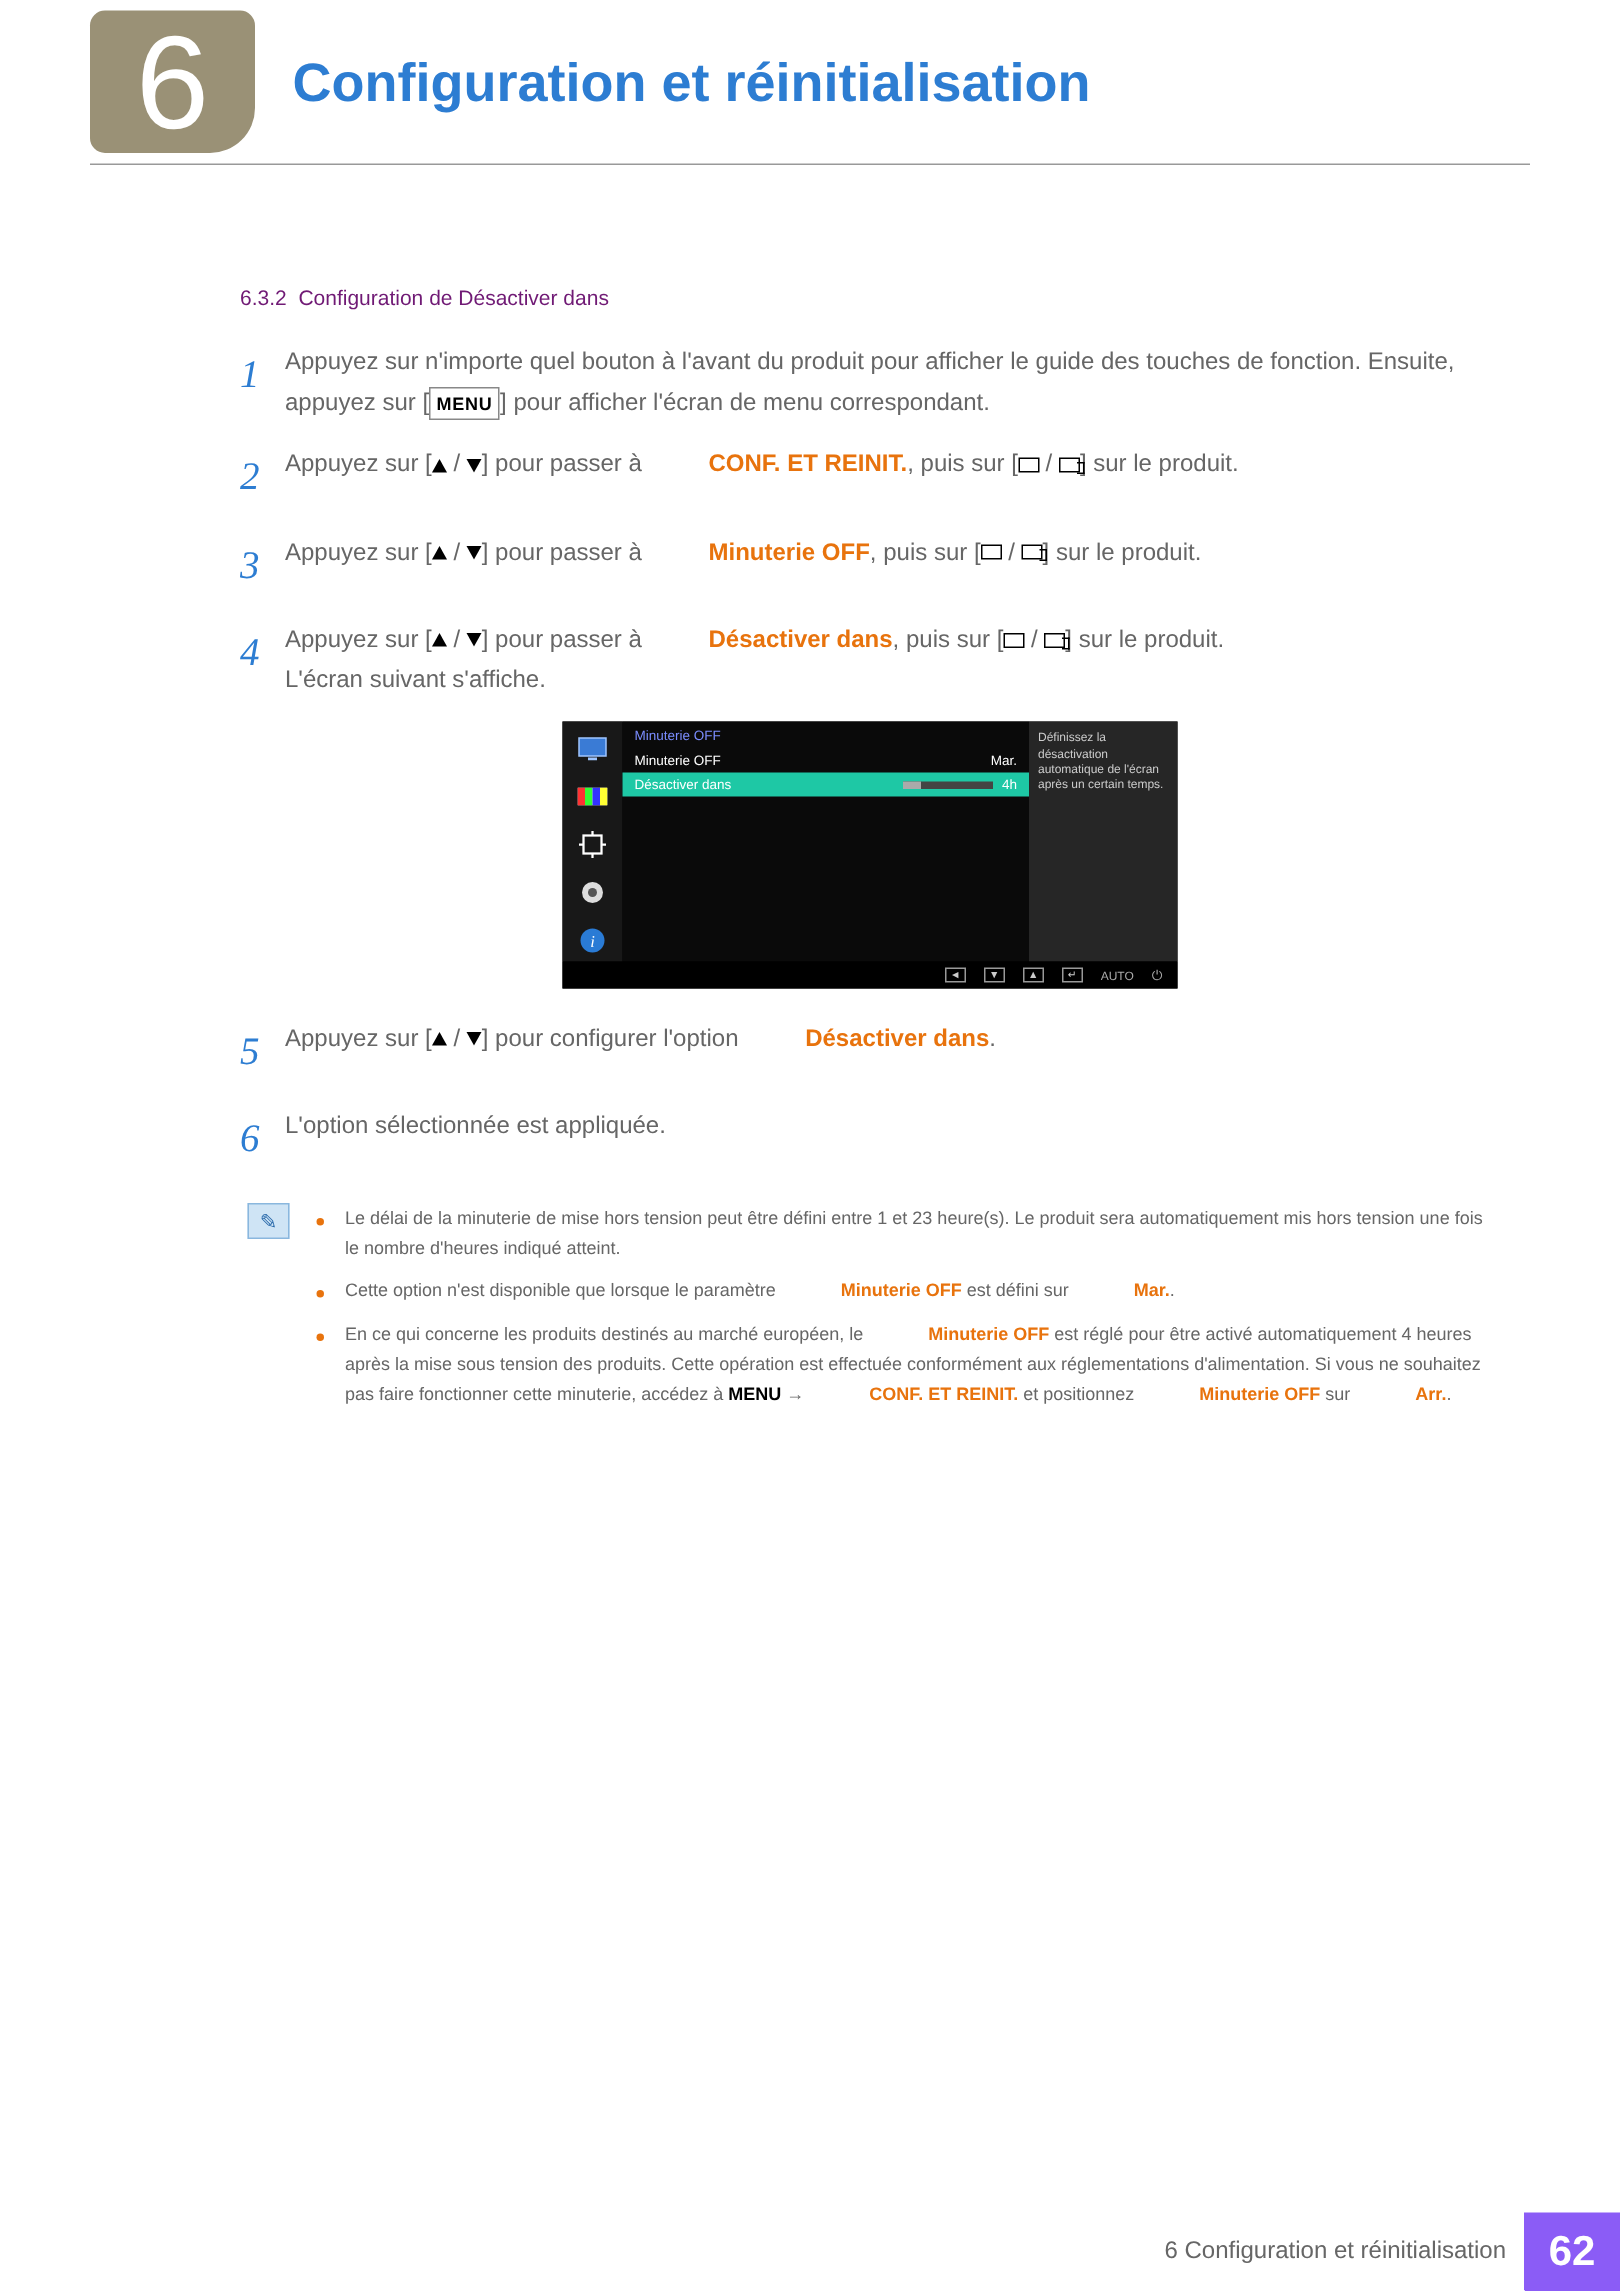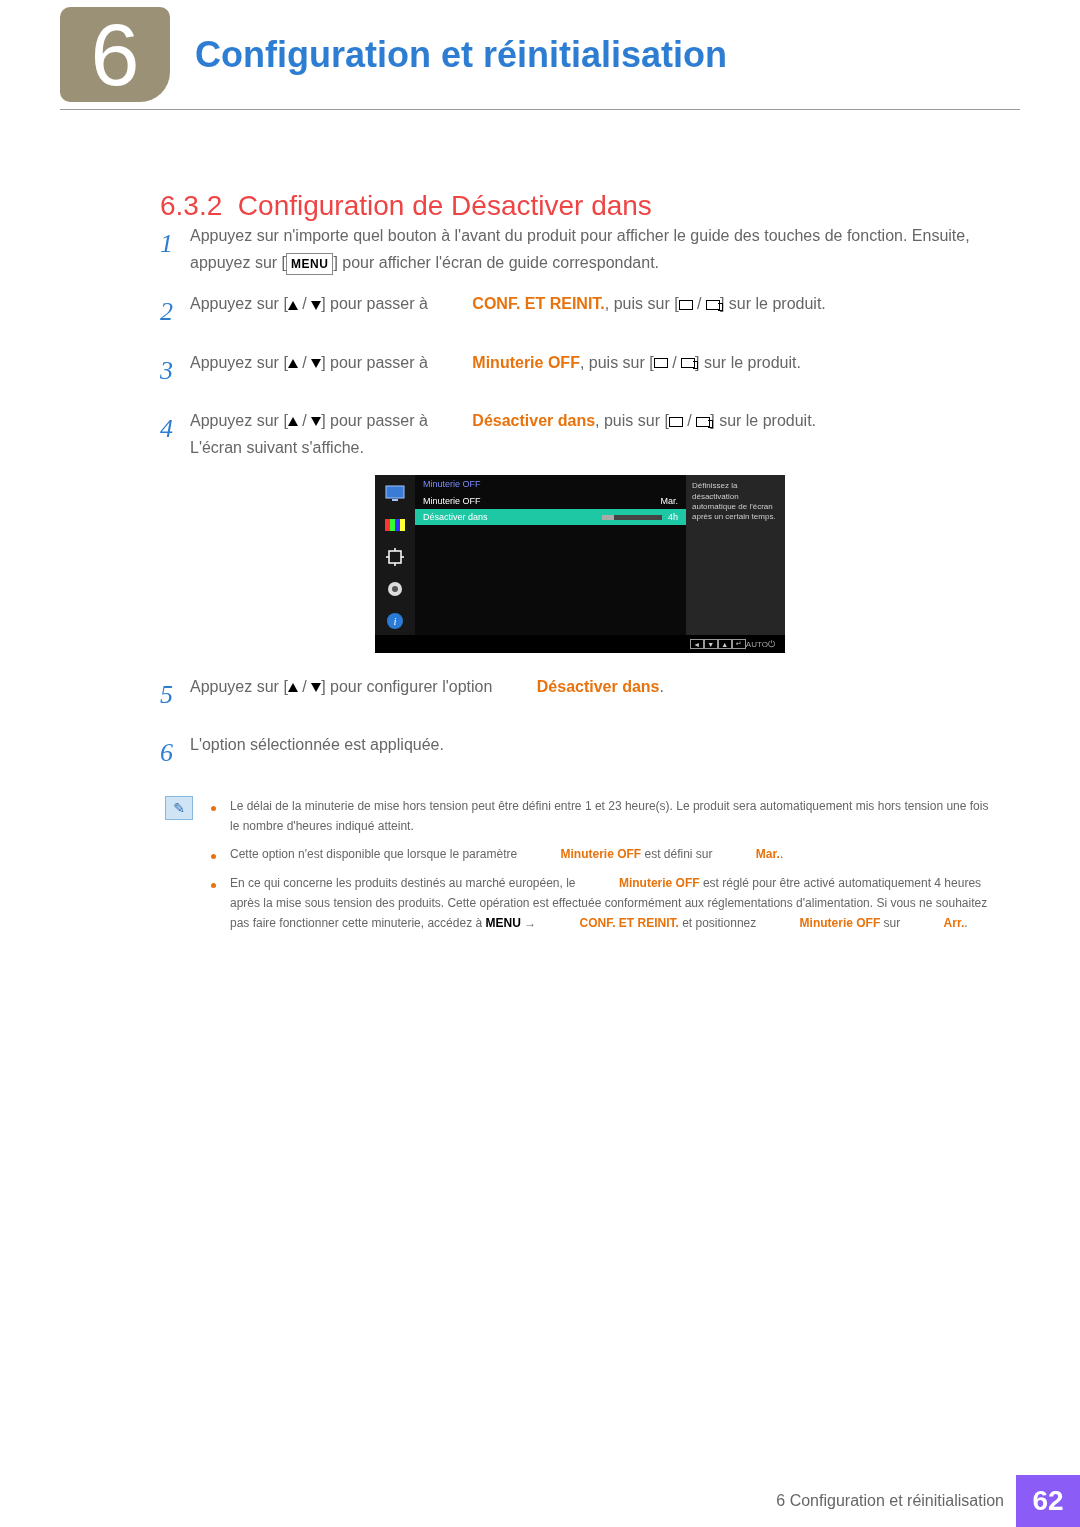--- a/index.html
+++ b/index.html
@@ -34,23 +34,24 @@
   }
   .chapter-title {
     color: #2d7dd2;
     font-size: 36px;
     font-weight: 700;
   }
   .content {
     padding: 80px 80px 0 160px;
   }
   .subsection-title {
-    color: #ef4444;
-    font-size: 28px;
+    color: #701a75;
+    font-size: 14px;
     font-weight: 400;
+    margin-bottom: 22px;
   }
   .step-list { list-style: none; }
   .step-item {
     display: flex;
     margin-bottom: 14px;
     line-height: 1.7;
     font-size: 16px;
   }
   .step-num {
     color: #2d7dd2;
@@ -142,21 +143,21 @@
     font-size: 8px;
     padding: 6px 6px;
     line-height: 1.3;
   }
   .osd-footer {
     height: 18px;
     background: #000;
     display: flex;
     justify-content: flex-end;
     align-items: center;
-    gap: 0;
+    gap: 12px;
     padding-right: 10px;
   }
   .osd-footer-icon {
     width: 14px;
     height: 10px;
     border: 1px solid #999;
     display: flex;
     align-items: center;
     justify-content: center;
     color: #ccc;
@@ -242,21 +243,21 @@
 
 <div class="content">
   <div class="subsection-title">
     <span>6.3.2</span>&nbsp;&nbsp;<span>Configuration de Désactiver dans</span>
   </div>
 
   <ol class="step-list">
     <li class="step-item">
       <span class="step-num">1</span>
       <span class="step-text">
-        <span>Appuyez sur n'importe quel bouton à l'avant du produit pour afficher le guide des touches de fonction. Ensuite, appuyez sur [</span><span class="menu-btn">MENU</span><span>] pour afficher l'écran de guide correspondant.</span>
+        <span>Appuyez sur n'importe quel bouton à l'avant du produit pour afficher le guide des touches de fonction. Ensuite, appuyez sur [</span><span class="menu-btn">MENU</span><span>] pour afficher l'écran de menu correspondant.</span>
       </span>
     </li>
 
     <li class="step-item">
       <span class="step-num">2</span>
       <span class="step-text">
         <span>Appuyez sur [</span><span class="tri-up"></span> / <span class="tri-down"></span><span>] pour passer à </span><span class="bold-orange">CONF. ET REINIT.</span><span>, puis sur [</span><span class="rect1"></span> / <span class="rect2"></span><span>] sur le produit.</span>
       </span>
     </li>
 

